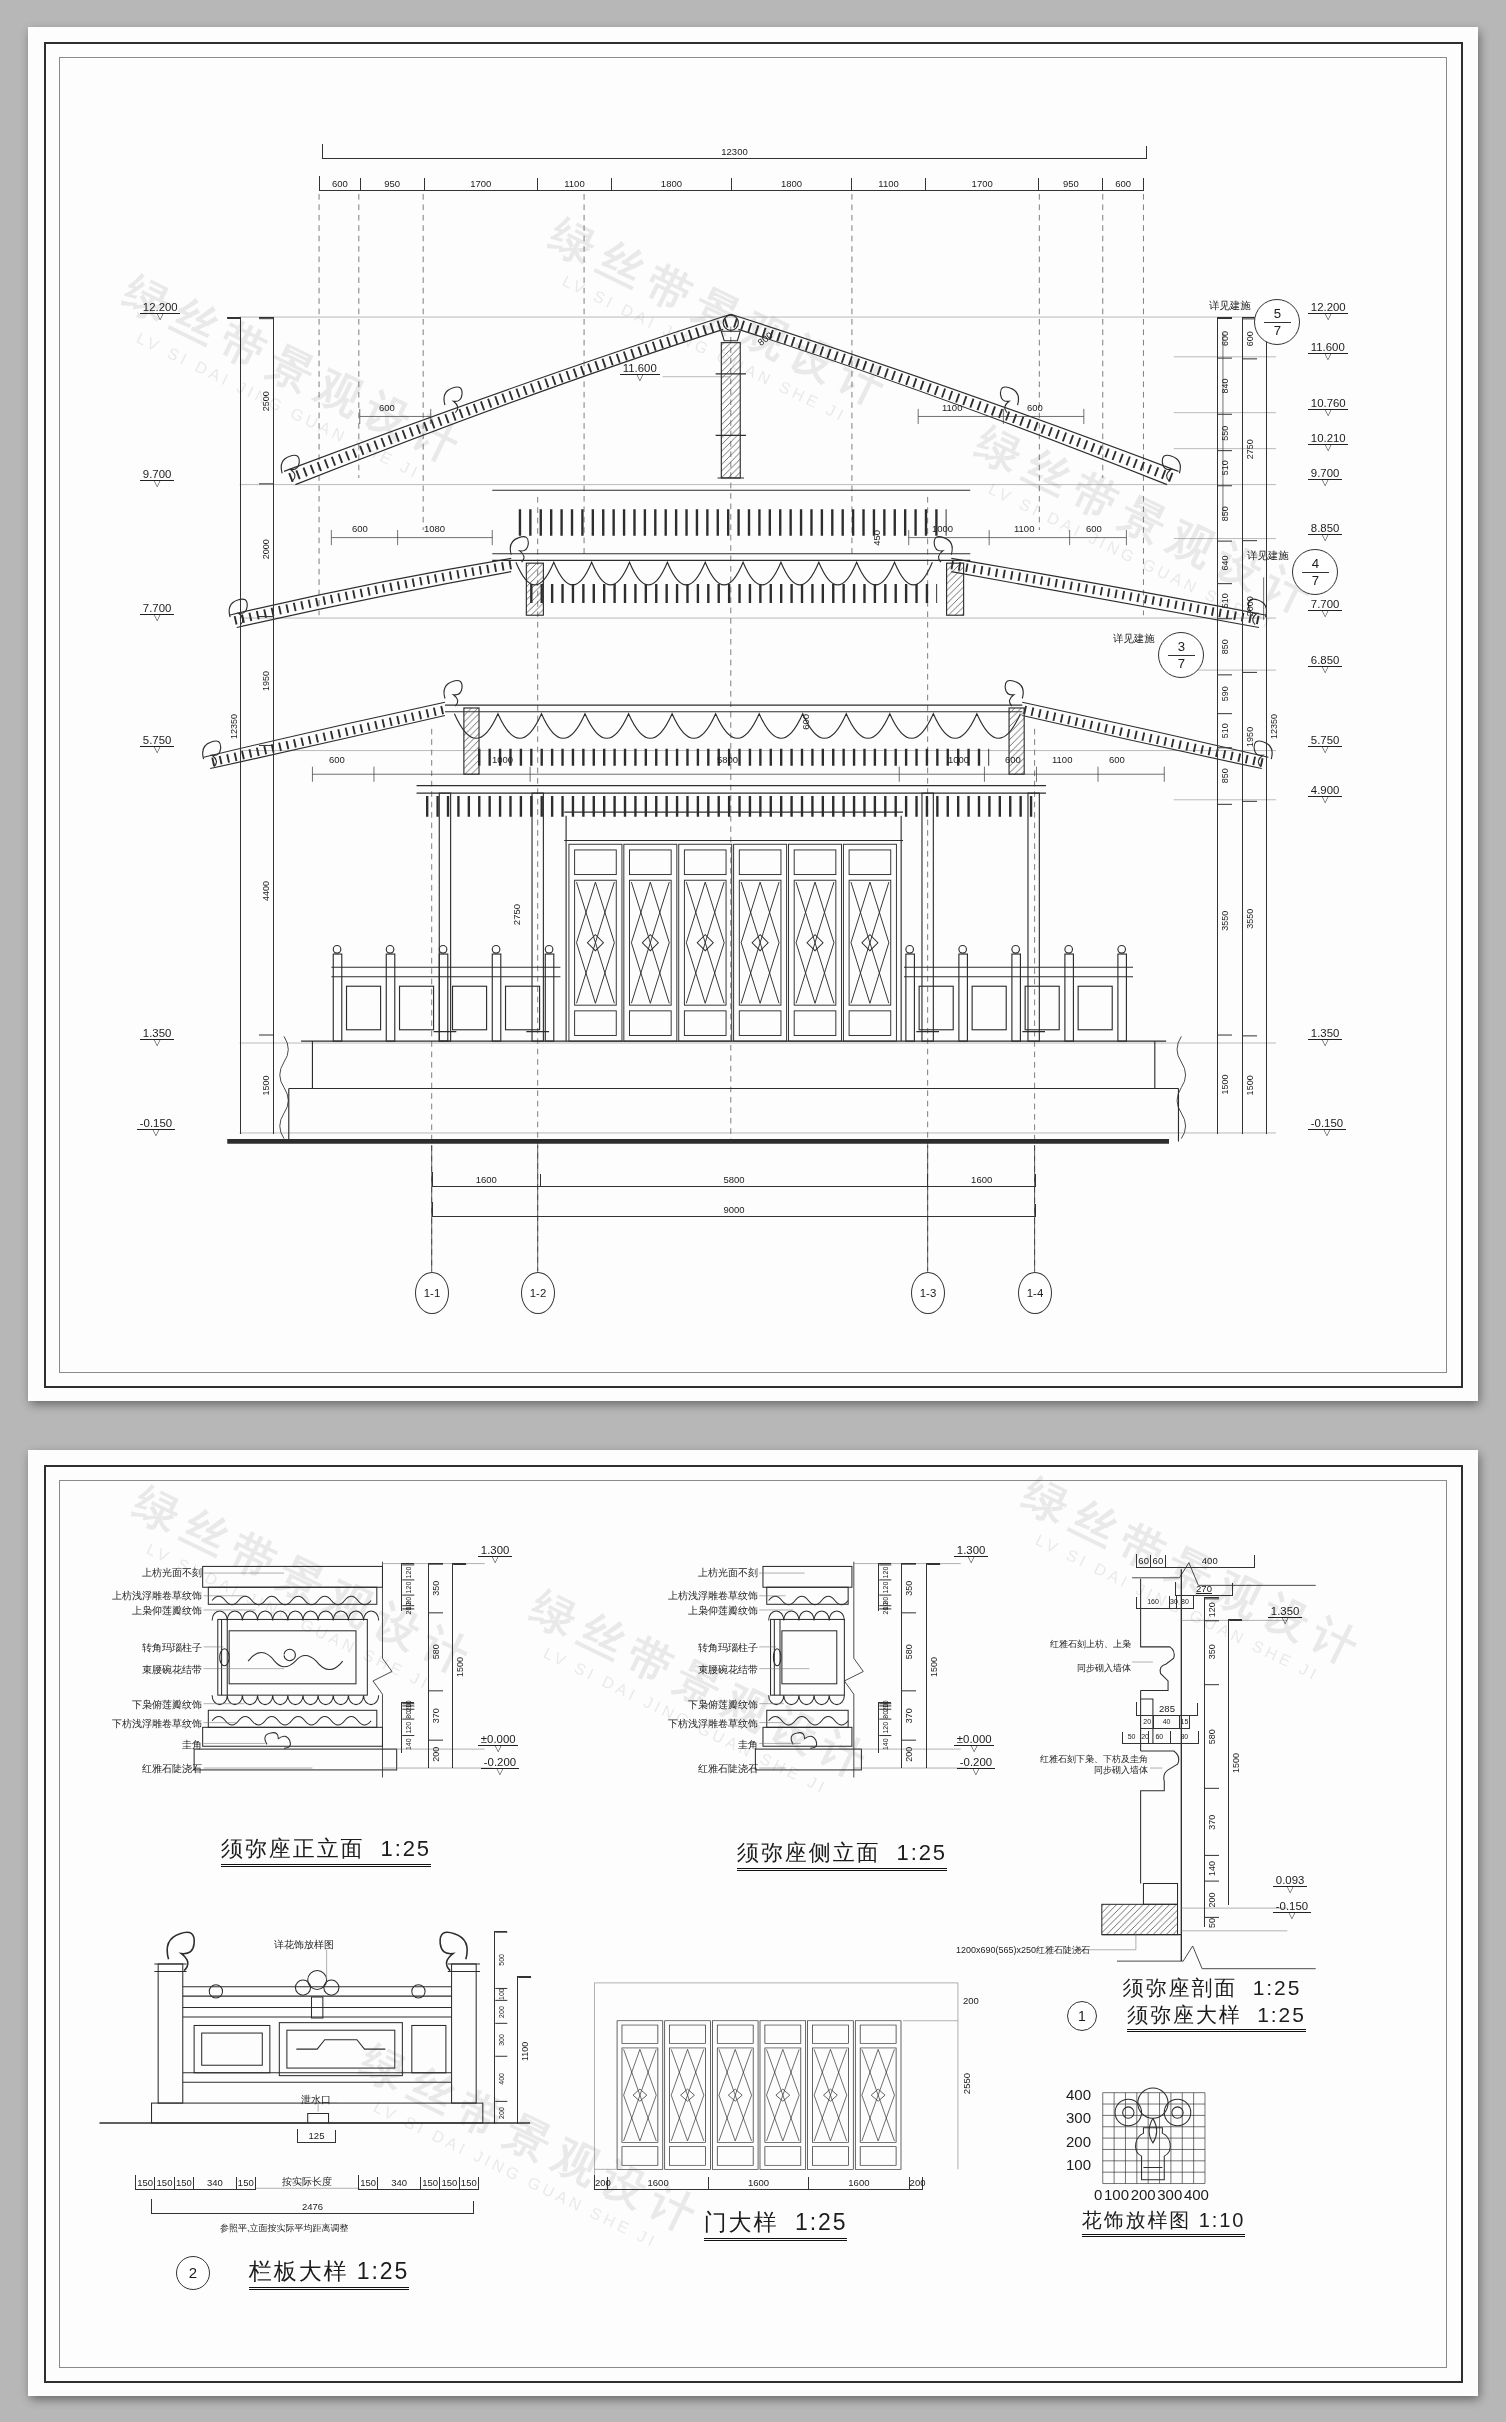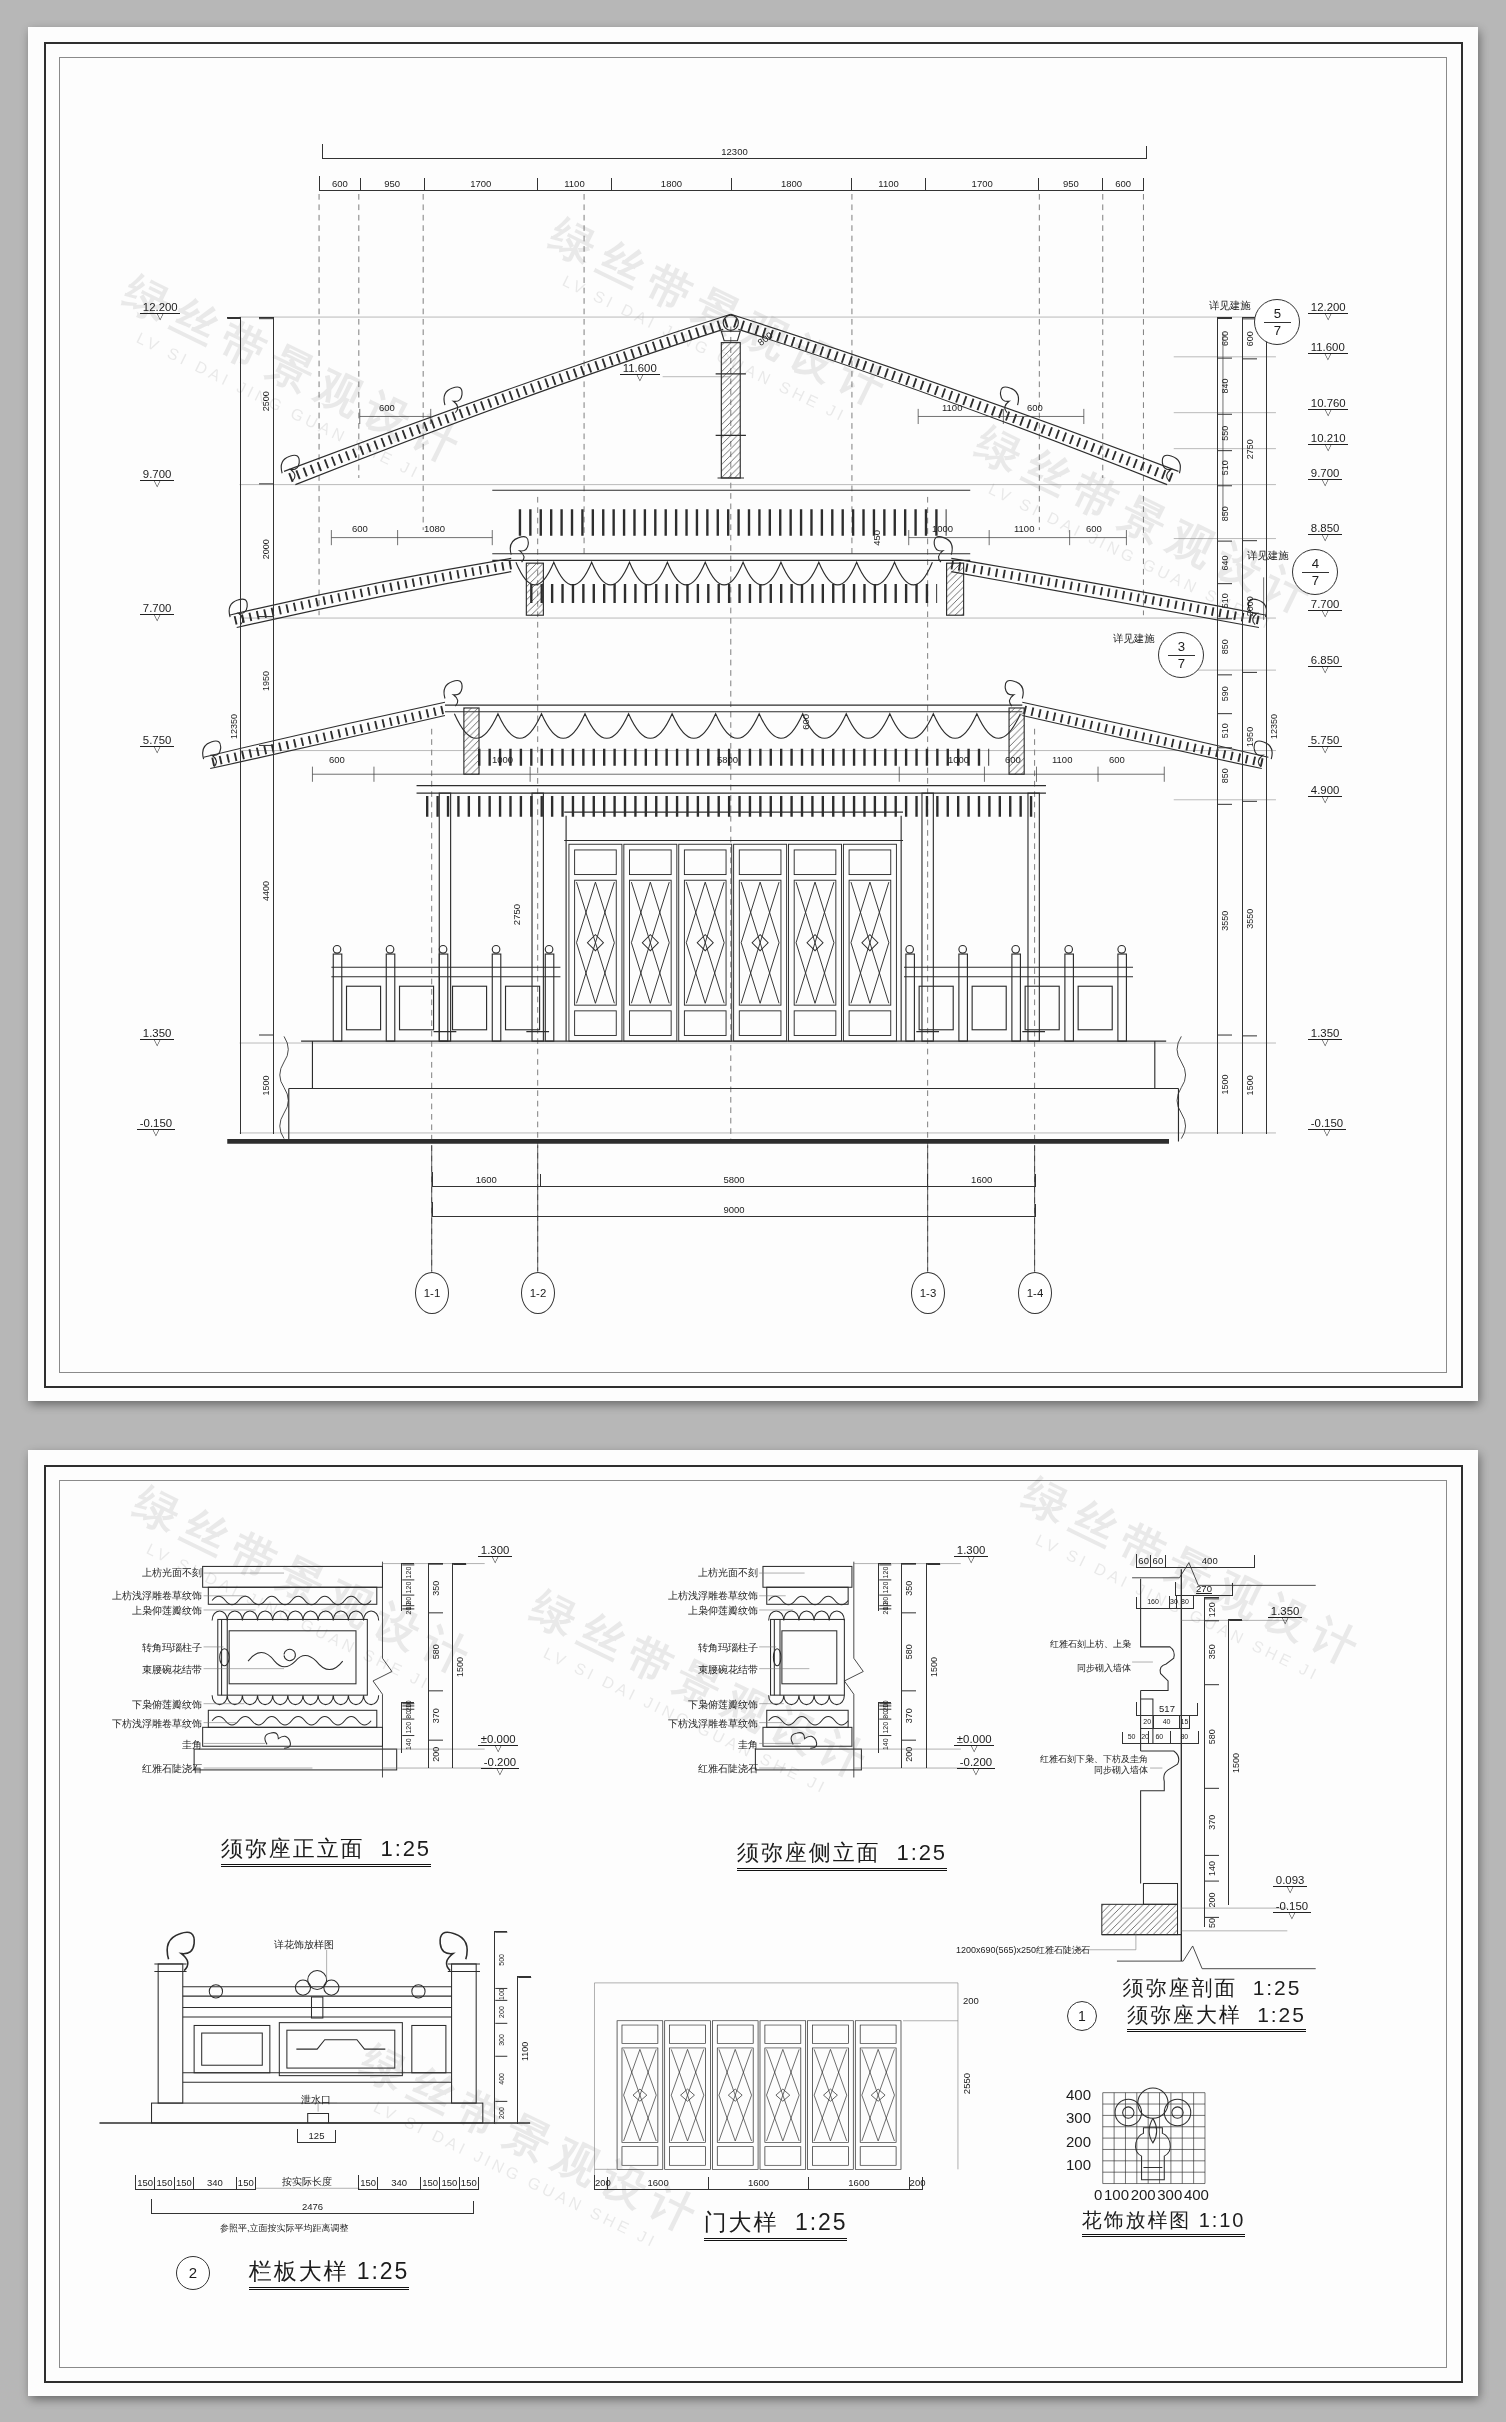--- a/index.html
+++ b/index.html
@@ -548,21 +548,21 @@
     </div>
   <div class="ch ch-h" style="left:1175px;top:1582px;width:57px;height:13.2px;text-decoration:underline;">
       <span style="flex-grow: 270;">270</span>
     </div>
   <div class="ch ch-h tiny" style="left:1136px;top:1597px;width:57px;height:11.4px;">
       <span style="flex-grow: 160;">160</span>
       <span style="flex-grow: 30;">30</span>
       <span style="flex-grow: 80;">80</span>
     </div>
   <div class="ch ch-h" style="left:1136px;top:1702px;width:61px;height:13.2px;">
-      <span style="flex-grow: 285;">517</span>
+      <span style="flex-grow: 285;">285</span>
     </div>
   <div class="ch ch-h tiny" style="left:1140px;top:1717px;width:49px;height:11.4px;">
       <span style="flex-grow: 20;">20</span>
       <span style="flex-grow: 40;">40</span>
       <span style="flex-grow: 15;">15</span>
     </div>
   <div class="ch ch-h tiny" style="left:1122px;top:1732px;width:76px;height:11.4px;">
       <span style="flex-grow: 50;">50</span>
       <span style="flex-grow: 20;">20</span>
       <span style="flex-grow: 60;">60</span>

